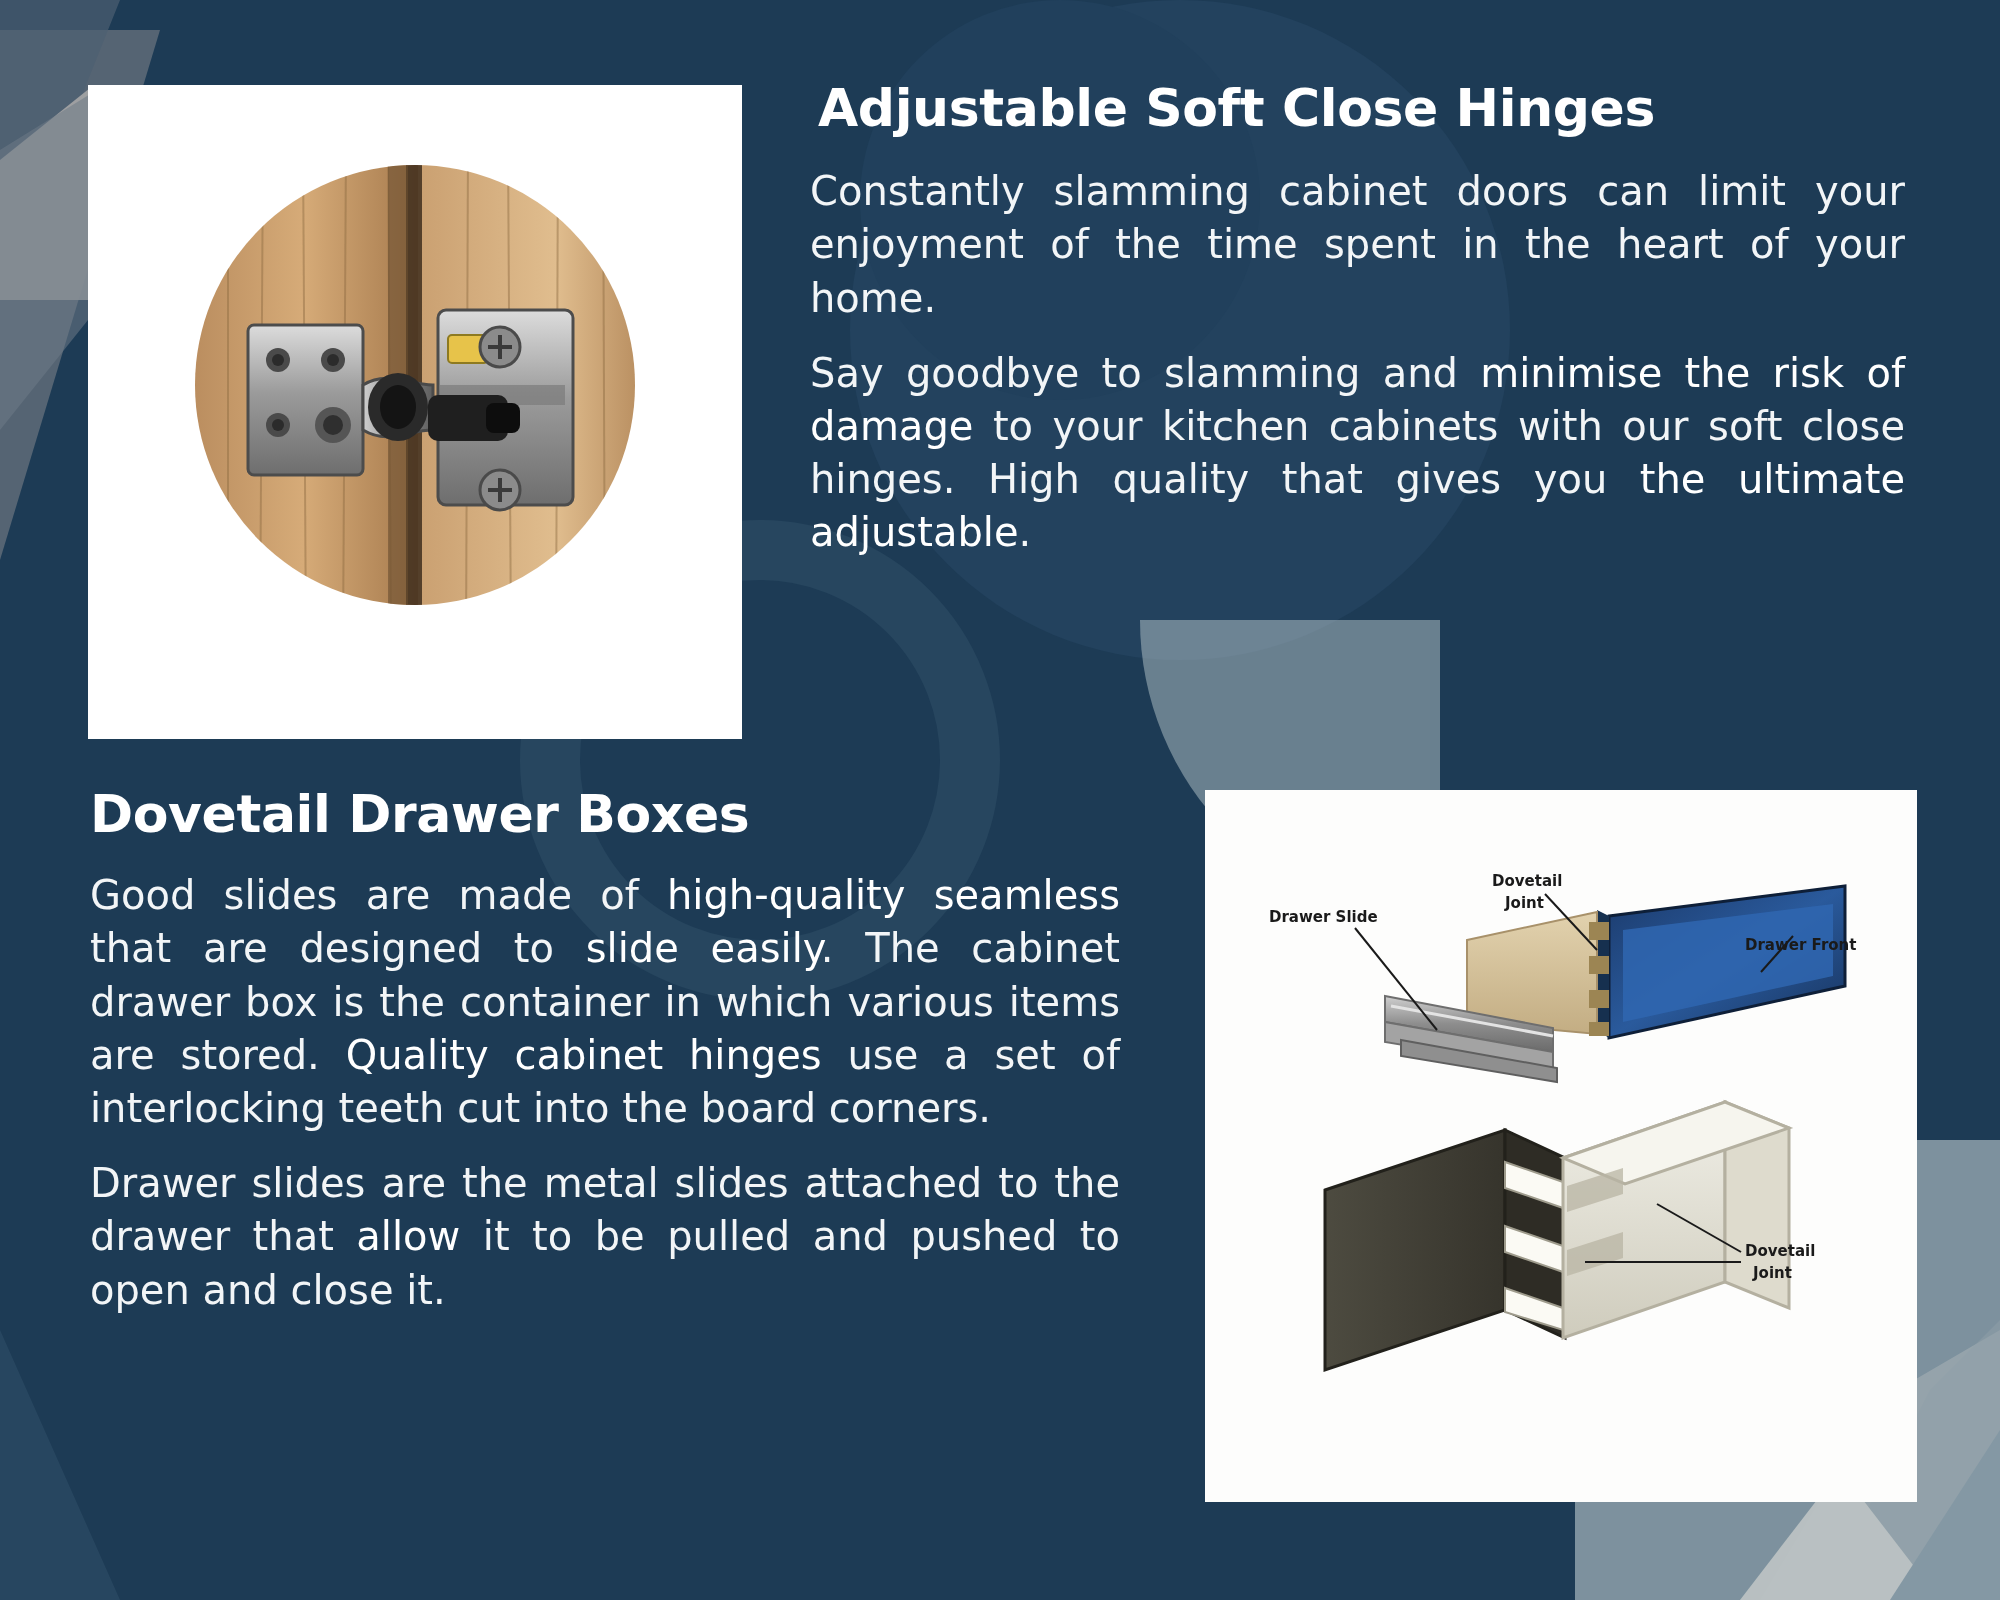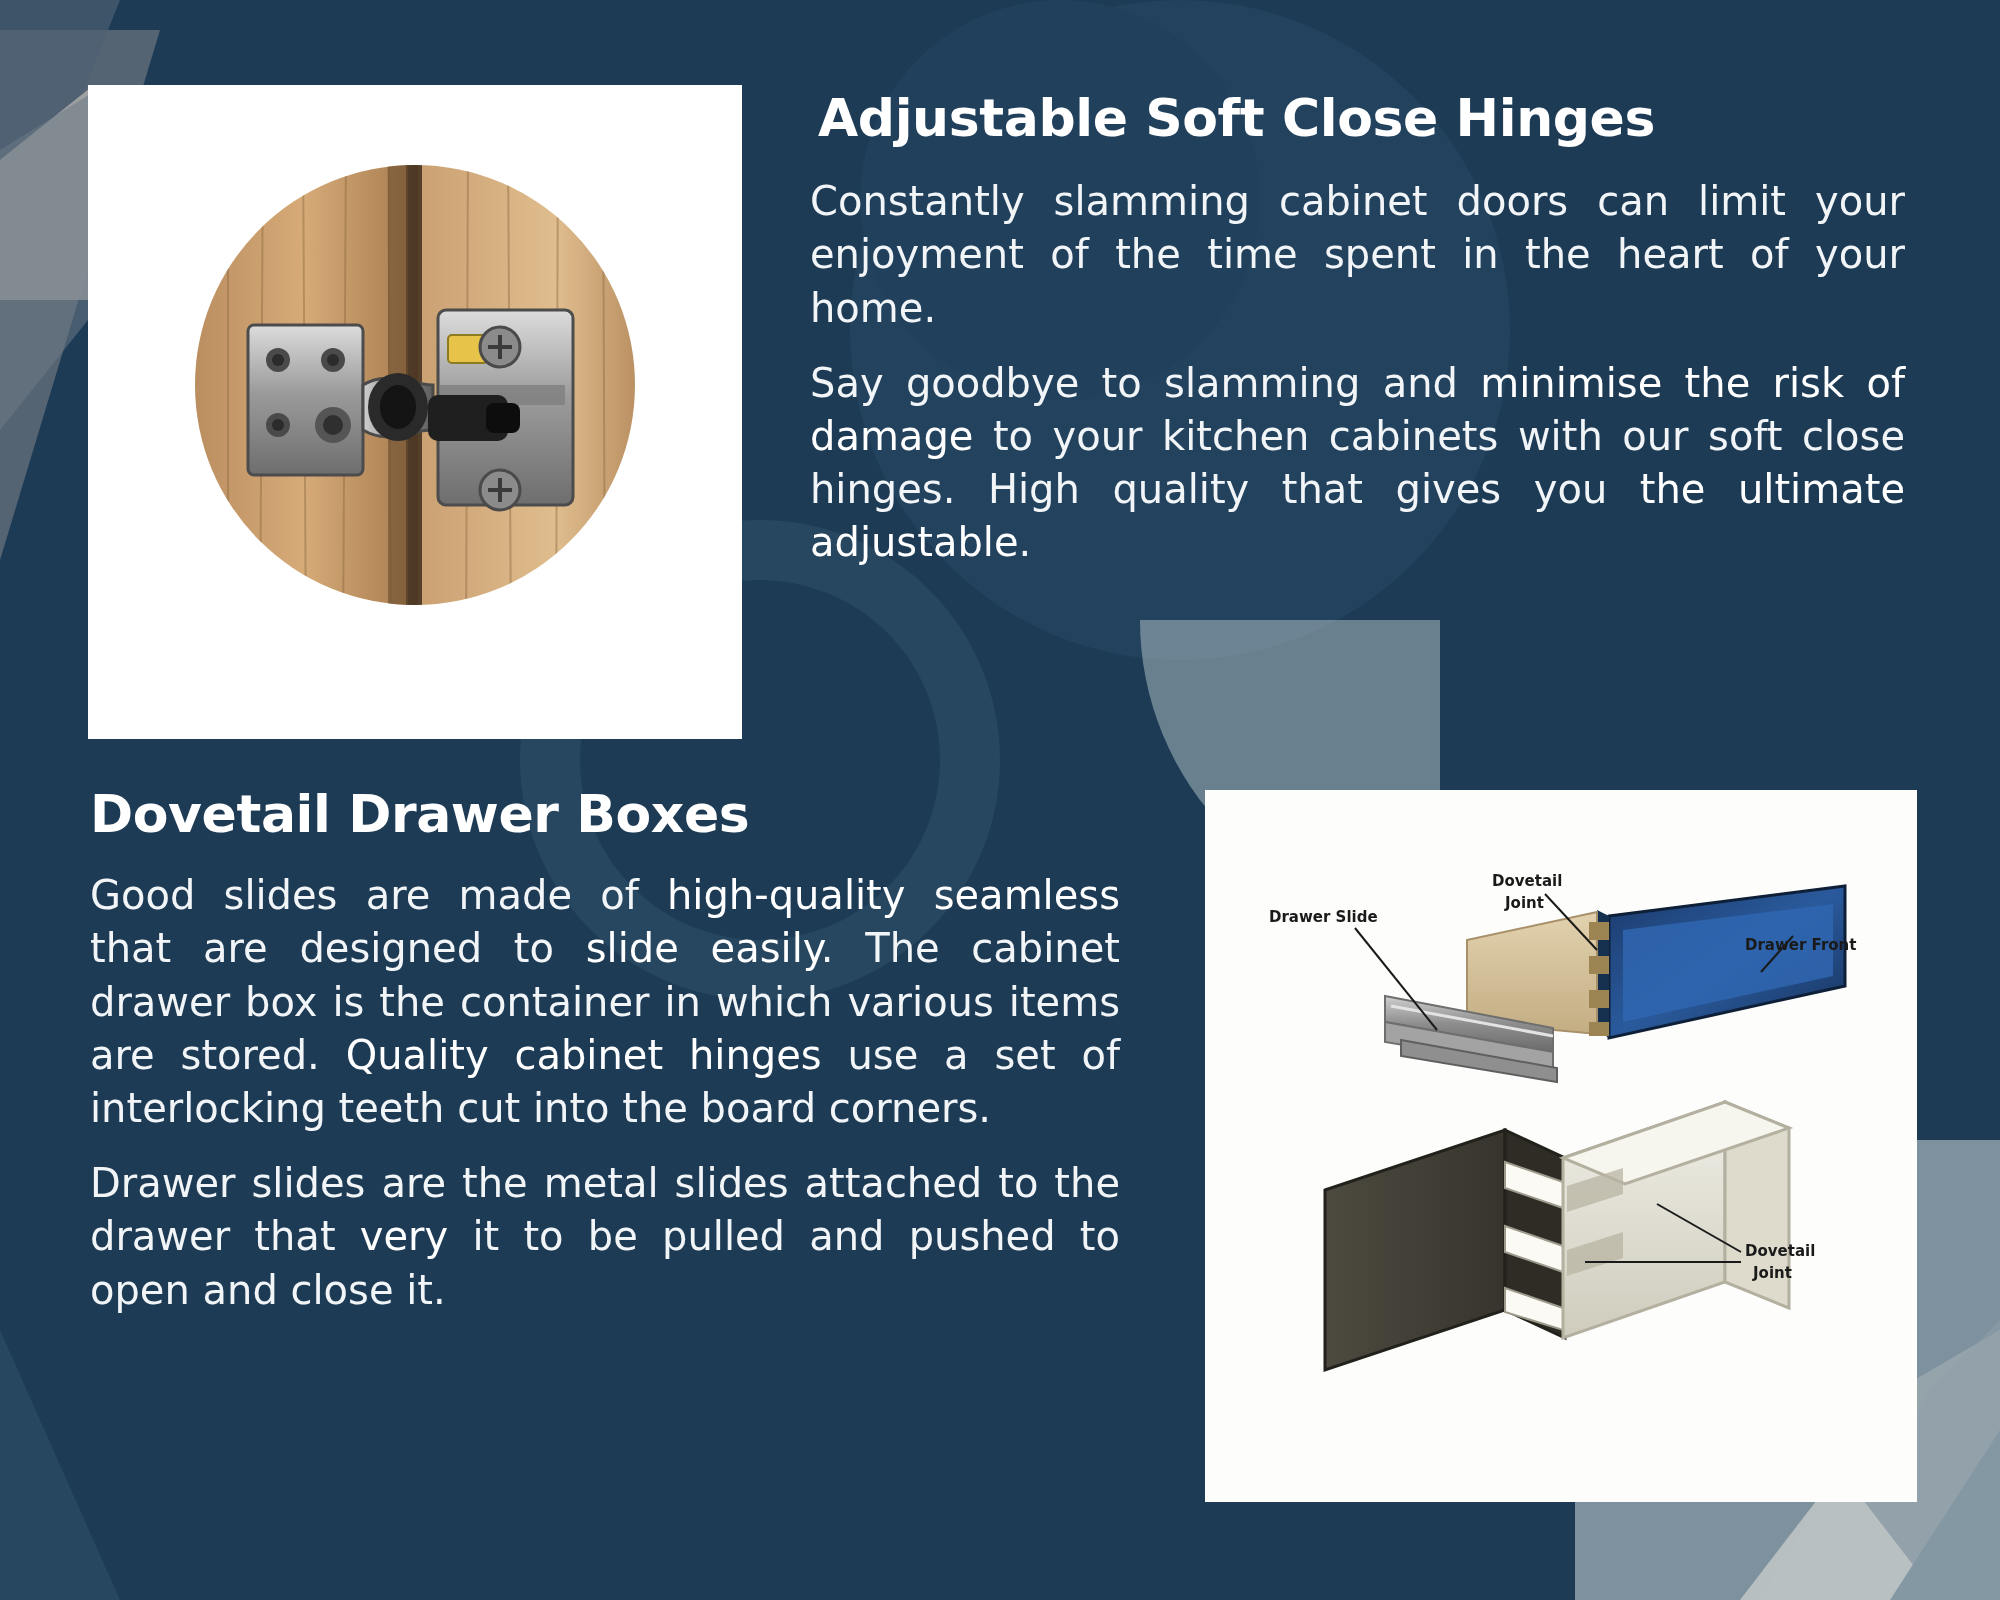--- a/index.html
+++ b/index.html
@@ -26,21 +26,21 @@
     left: 88px; top: 85px;
     width: 654px; height: 654px;
     background: #ffffff;
     overflow: hidden;
   }
   .hinge-art { position: absolute; inset: 0; }
   .hinge-art svg { display:block; width:100%; height:100%; }
 
   .sec1-text {
     position: absolute;
-    left: 810px; top: 90px;
+    left: 810px; top: 80px;
     width: 1095px;
   }
   .sec2-text {
     position: absolute;
     left: 90px; top: 786px;
     width: 1030px;
   }
   .sec2-photo {
     position: absolute;
     left: 1205px; top: 790px;
@@ -191,21 +191,21 @@
     <div>
         <p class="body"><span>Constantly slamming cabinet doors can limit your enjoyment of the time spent in the heart of your home.</span></p>
         <p class="body"><span>Say goodbye to slamming and </span><b>minimise the risk of damage</b><span> to your kitchen cabinets with our soft close hinges. High quality that gives you </span><b>the ultimate adjustable</b><span>.</span></p>
       </div>
   </div>
 
   <div class="sec2-text">
     <h1 class="title2">Dovetail Drawer Boxes</h1>
     <div>
         <p class="body"><span>Good slides are made of </span><b>high-quality seamless</b><span> that are designed to </span><b>slide easily</b><span>. The cabinet drawer box is the container in which various items are stored. </span><b>Quality cabinet hinges</b><span> use a set of interlocking teeth cut into the board corners.</span></p>
-        <p class="body"><span>Drawer slides are the metal slides attached to the drawer that </span><b>very</b><span> it to be pulled and pushed to open and close it.</span></p>
+        <p class="body"><span>Drawer slides are the metal slides attached to the drawer that </span><b>allow</b><span> it to be pulled and pushed to open and close it.</span></p>
       </div>
   </div>
 
   <div class="sec2-photo">
     <div class="dovetail-art">
       <svg viewBox="0 0 712 712" xmlns="http://www.w3.org/2000/svg">
         <defs>
           <linearGradient id="panelBlue" x1="0" y1="0" x2="1" y2="1">
             <stop offset="0" stop-color="#1b3a6b"></stop>
             <stop offset="0.5" stop-color="#2a5a9c"></stop>

